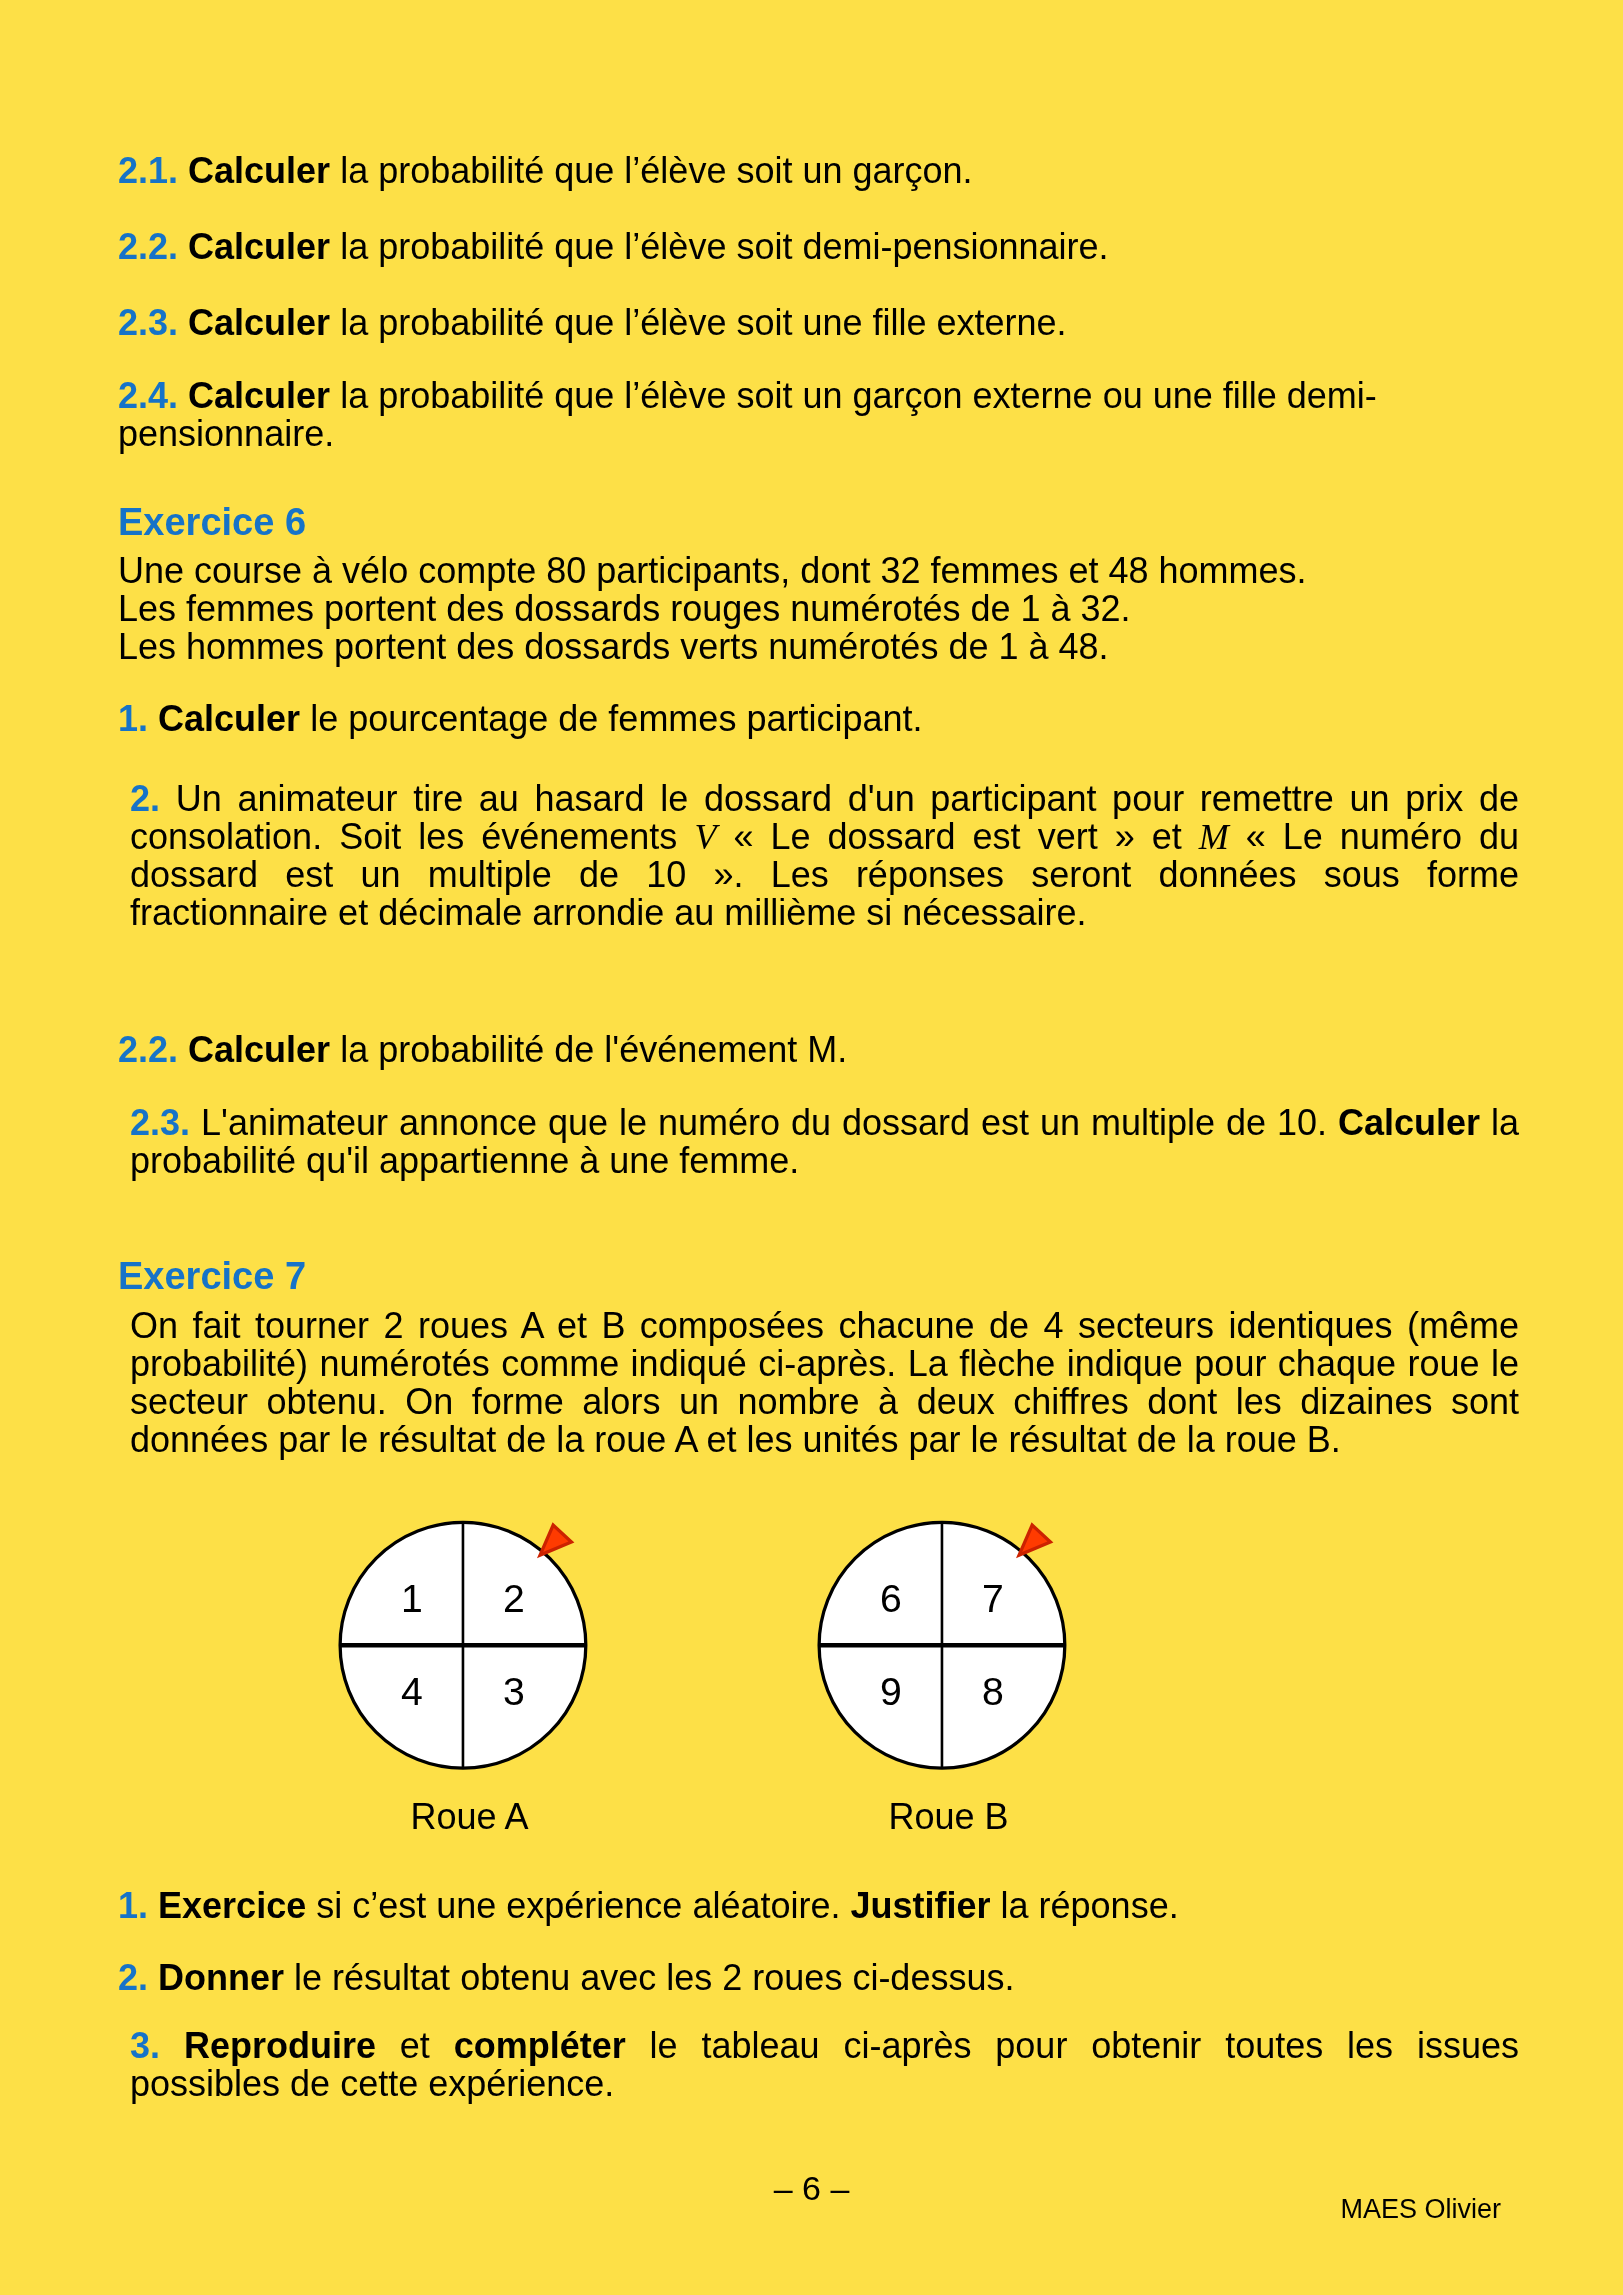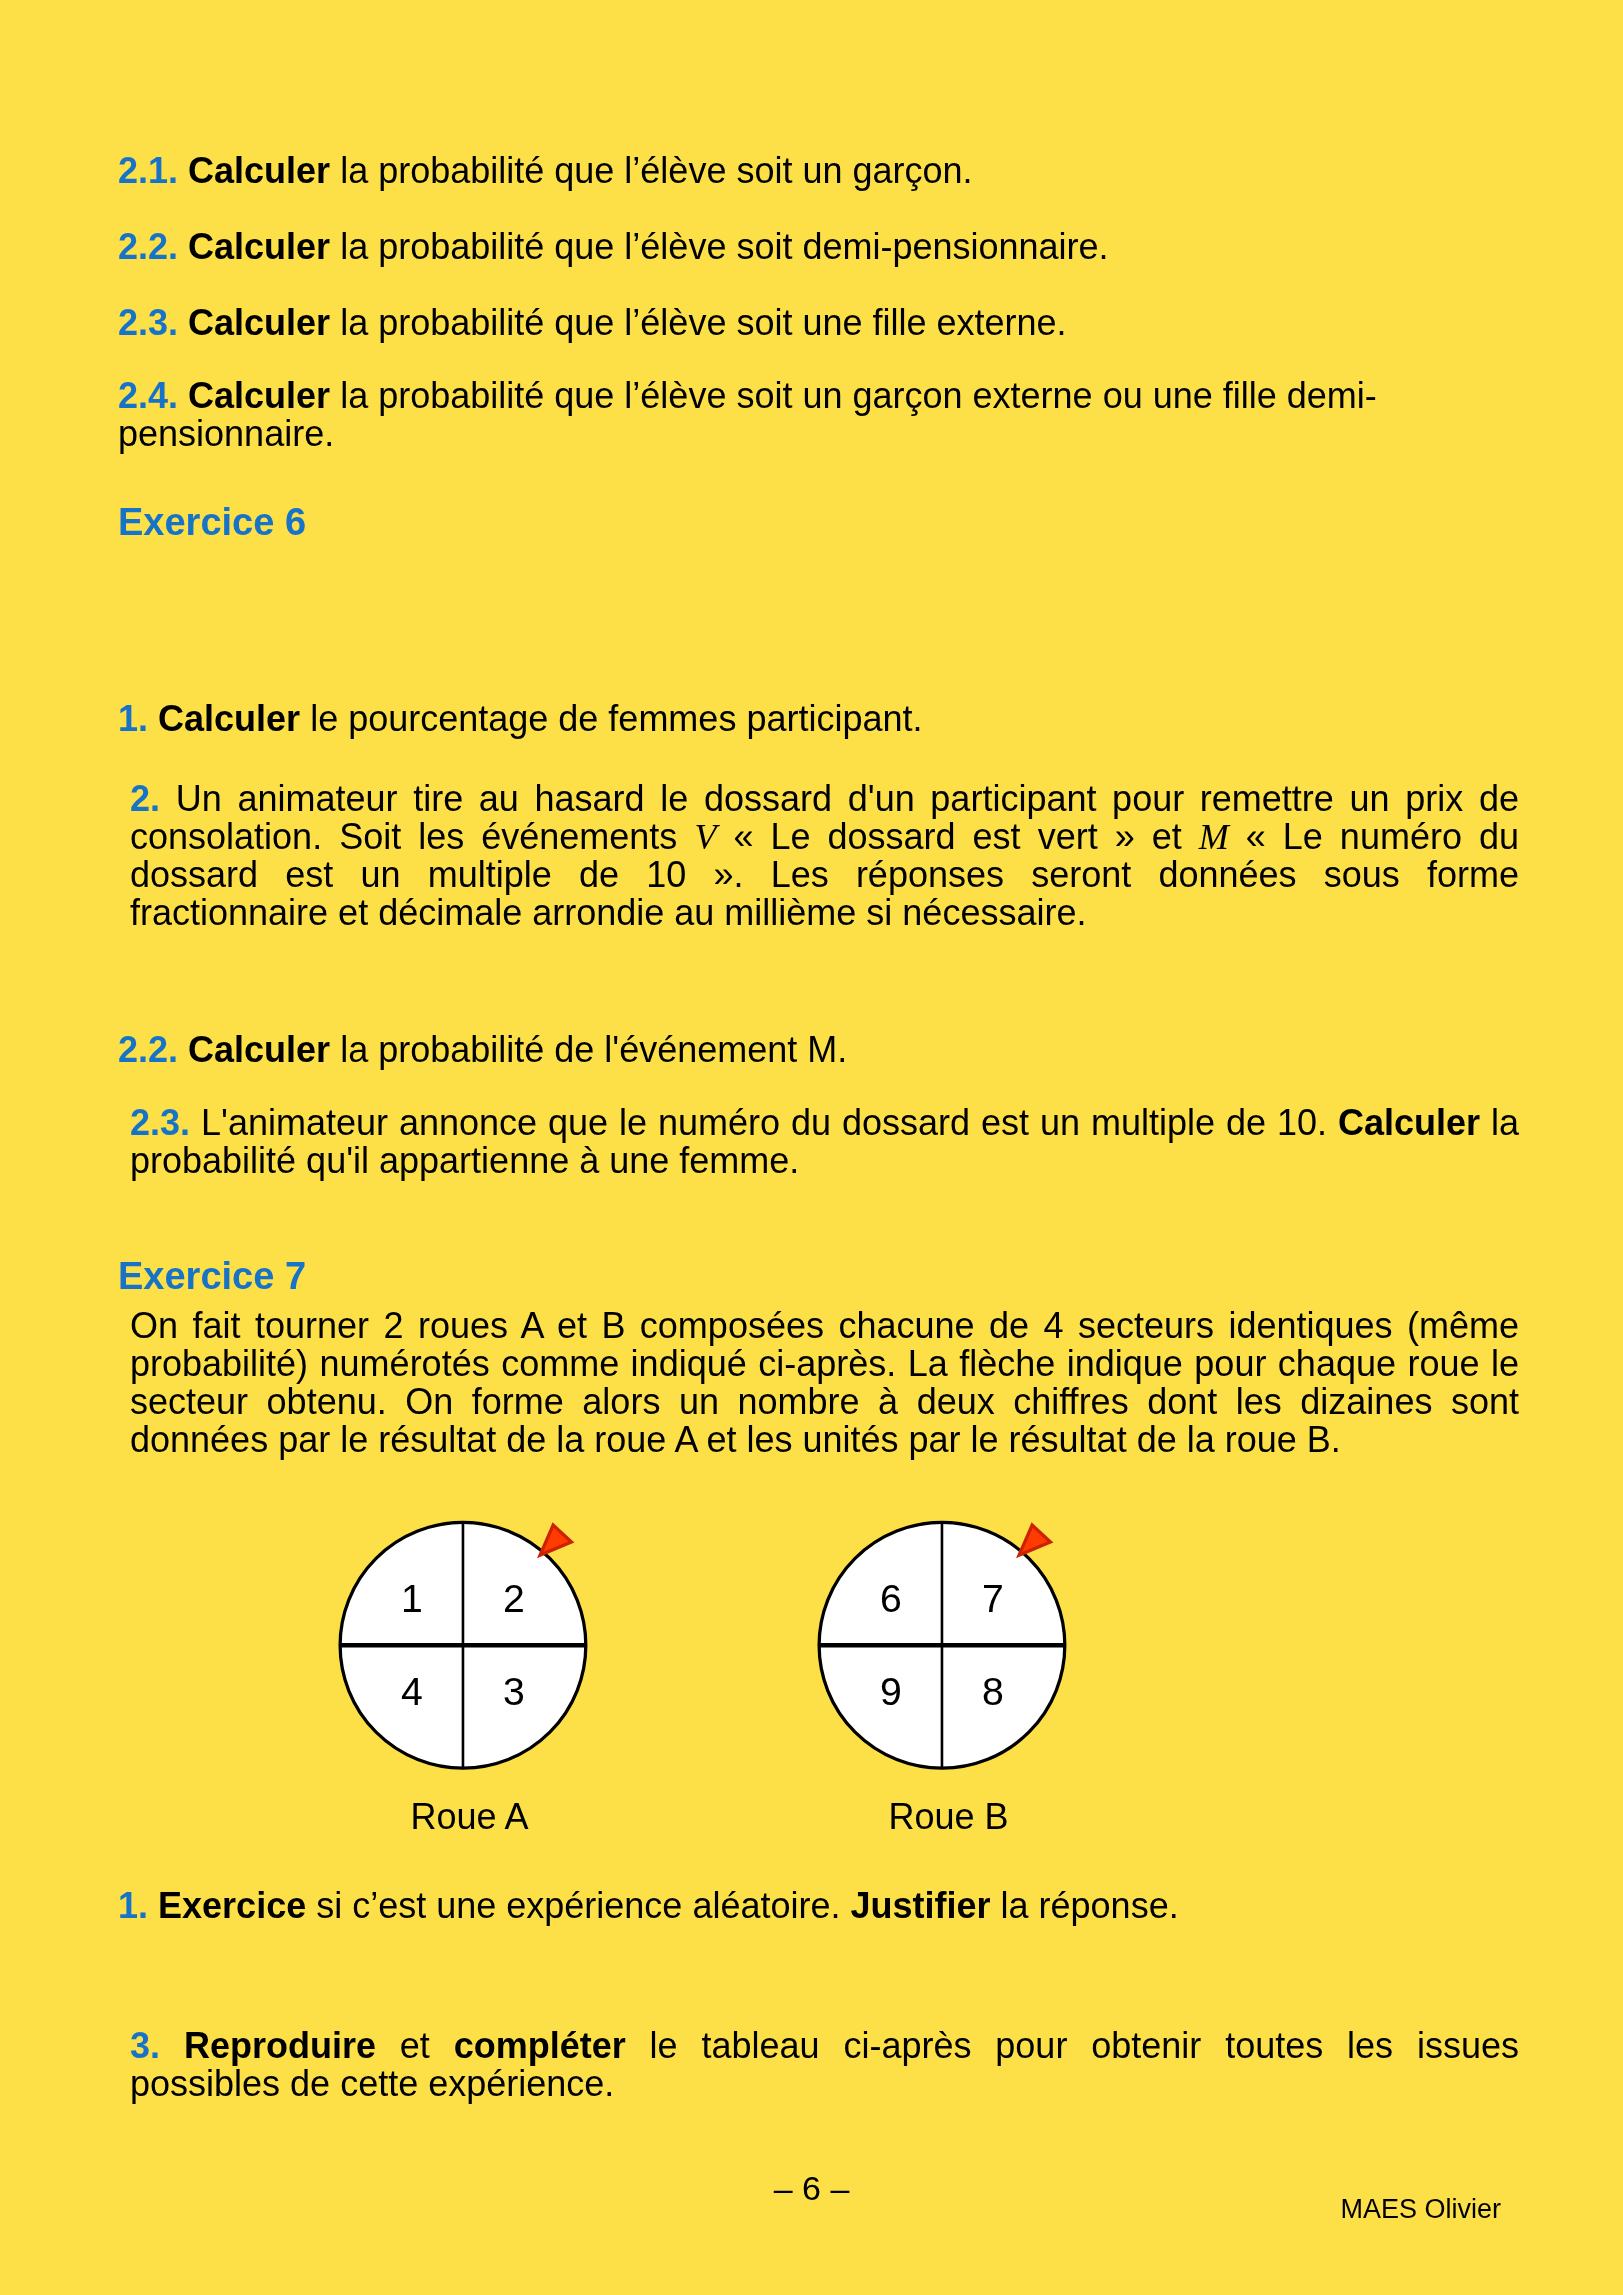--- a/index.html
+++ b/index.html
@@ -26,20 +26,25 @@
 
 <div class="page">
 
   <div class="blk" style="top:152px"><span class="num">2.1.</span> <b>Calculer</b><span> la probabilité que l’élève soit un garçon.</span></div>
   <div class="blk" style="top:228px"><span class="num">2.2.</span> <b>Calculer</b><span> la probabilité que l’élève soit demi-pensionnaire.</span></div>
   <div class="blk" style="top:304px"><span class="num">2.3.</span> <b>Calculer</b><span> la probabilité que l’élève soit une fille externe.</span></div>
   <div class="blk" style="top:377px"><span class="num">2.4.</span> <b>Calculer</b><span> la probabilité que l’élève soit un garçon externe ou une fille demi-pensionnaire.</span></div>
 
   <div class="blk ex-title" style="top:503px">Exercice 6</div>
 
+  <div class="blk" style="top:552px">
+    <div>Une course à vélo compte 80 participants, dont 32 femmes et 48 hommes.</div>
+    <div>Les femmes portent des dossards rouges numérotés de 1 à 32.</div>
+    <div>Les hommes portent des dossards verts numérotés de 1 à 48.</div>
+  </div>
 
   <div class="blk" style="top:700px"><span class="num">1.</span> <b>Calculer</b><span> le pourcentage de femmes participant.</span></div>
 
   <div class="blk jus" style="top:780px"><span class="num">2.</span><span> Un animateur tire au hasard le dossard d'un participant pour remettre un prix de consolation. Soit les événements </span><span class="mathvar">V</span><span> « Le dossard est vert » et </span><span class="mathvar">M</span><span> « Le numéro du dossard est un multiple de 10 ». Les réponses seront données sous forme fractionnaire et décimale arrondie au millième si nécessaire.</span></div>
 
   <div class="blk" style="top:1031px"><span class="num">2.2.</span> <b>Calculer</b><span> la probabilité de l'événement M.</span></div>
 
   <div class="blk jus" style="top:1104px"><span class="num">2.3.</span><span> L'animateur annonce que le numéro du dossard est un multiple de 10. </span><b>Calculer</b><span> la probabilité qu'il appartienne à une femme.</span></div>
 
   <div class="blk ex-title" style="top:1257px">Exercice 7</div>
@@ -69,20 +74,21 @@
       <text class="sector-num" x="278" y="179" text-anchor="middle">7</text>
       <text class="sector-num" x="122" y="321" text-anchor="middle">9</text>
       <text class="sector-num" x="278" y="321" text-anchor="middle">8</text>
       <polygon points="318,92 338,46 366,72" style="fill:var(--arrow-fill,#FF3B00);stroke:var(--arrow-stroke,#CC2200);stroke-width:5;stroke-linejoin:miter"></polygon>
     </svg>
     <div class="wheel-label">Roue B</div>
   </div>
 
   <div class="blk" style="top:1887px"><span class="num">1.</span> <b>Exercice</b><span> si c’est une expérience aléatoire. </span><b>Justifier</b><span> la réponse.</span></div>
 
+  <div class="blk" style="top:1959px"><span class="num">2.</span> <b>Donner</b><span> le résultat obtenu avec les 2 roues ci-dessus.</span></div>
 
   <div class="blk jus" style="top:2027px"><span class="num">3.</span> <b>Reproduire</b><span> et </span><b>compléter</b><span> le tableau ci-après pour obtenir toutes les issues possibles de cette expérience.</span></div>
 
   <div class="footer-page">– 6 –</div>
   <div class="footer-author">MAES Olivier</div>
 
 </div>
 
 
 </body></html>

